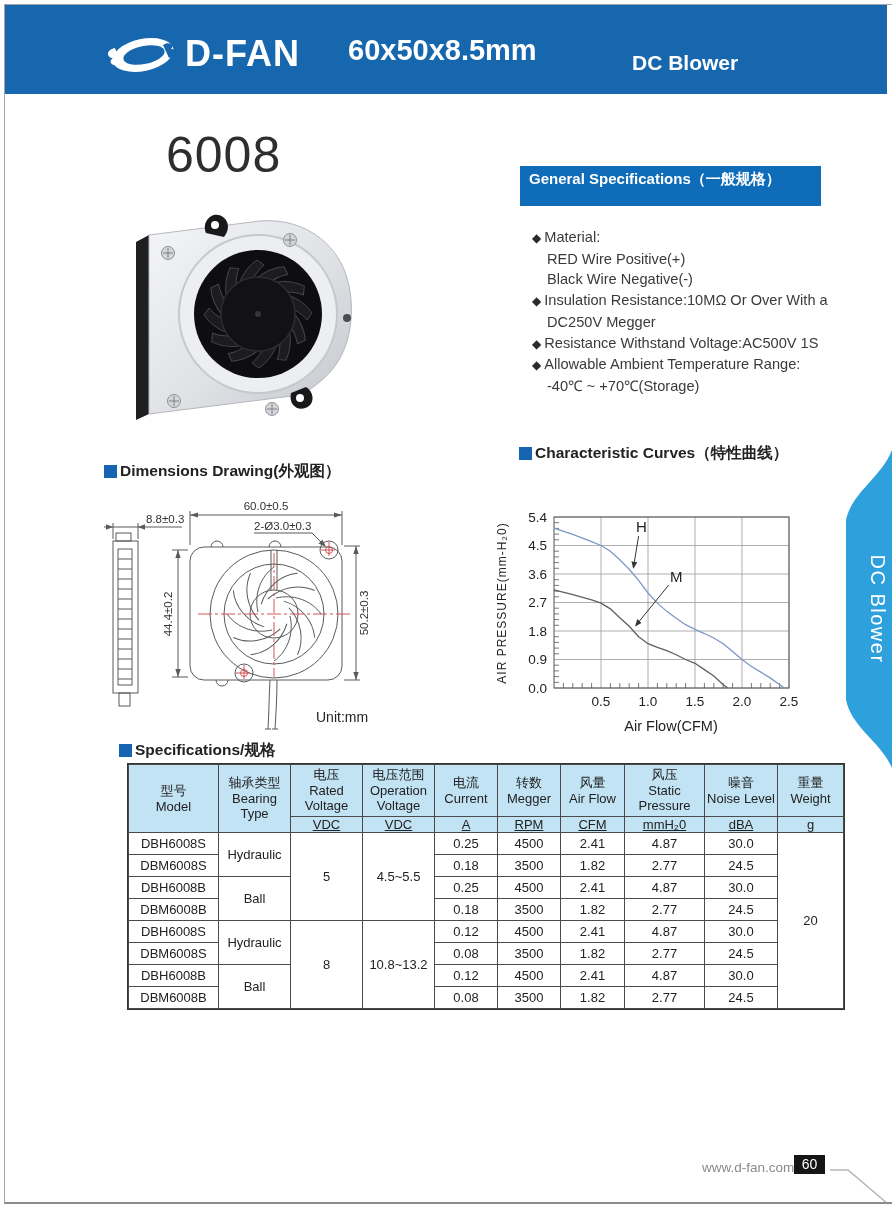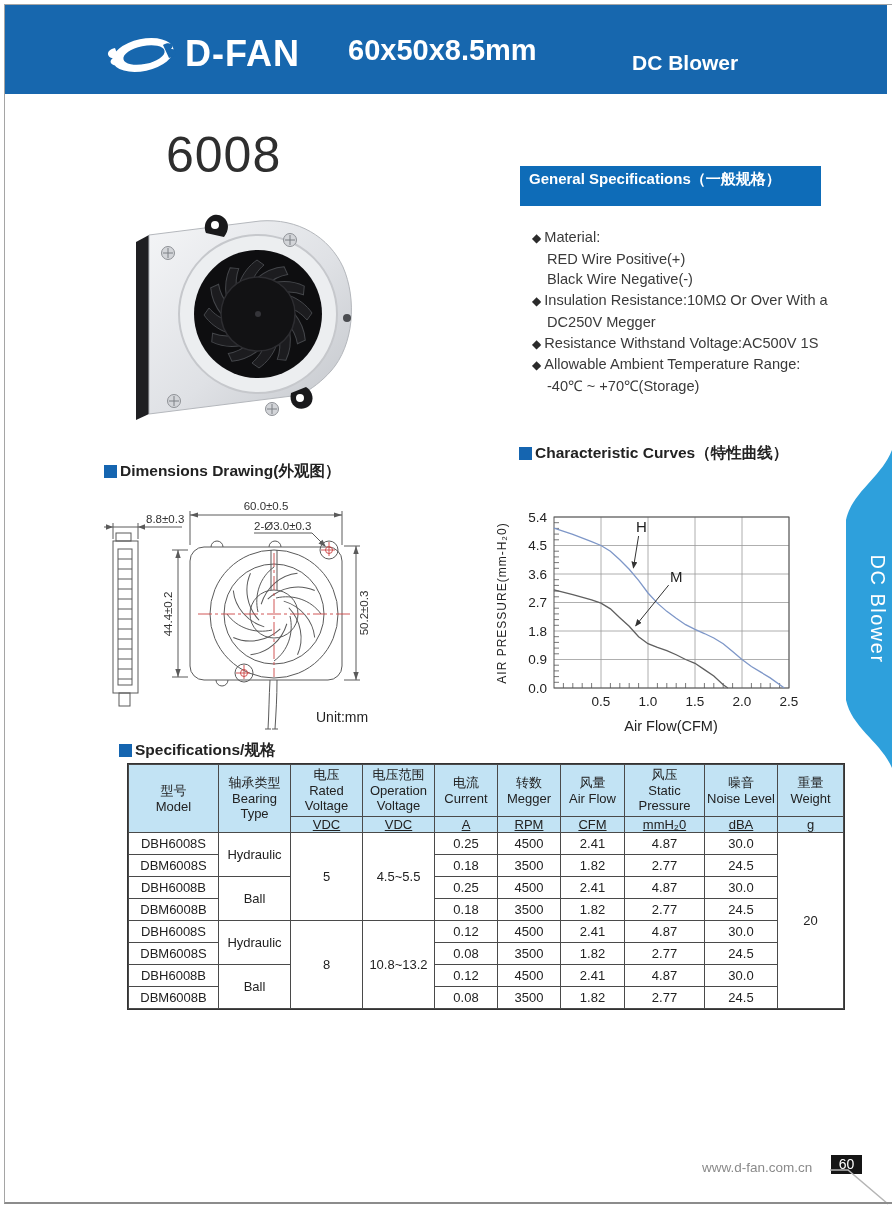--- a/index.html
+++ b/index.html
@@ -42,21 +42,21 @@
               font-size:13px;color:#222;}
   .spec-table th,.spec-table td{border:1px solid #4a4a4a;text-align:center;vertical-align:middle;
               padding:0 2px;font-weight:normal;}
   .spec-table thead th{background:#C2E3F4;}
   .spec-table .hh{height:52px;font-size:13px;line-height:15.5px;}
   .spec-table .uh{height:16px;text-decoration:underline;}
   .spec-table tbody tr{height:22px;}
   .spec-table{outline:1px solid #333;}
   
   .footer-site{position:absolute;left:702px;top:1160px;font-size:13.5px;color:#8a8a8a;}
-  .footer-page{position:absolute;left:831px;top:1155px;width:31px;height:19px;background:#151515;
+  .footer-page{position:absolute;left:794px;top:1155px;width:31px;height:19px;background:#151515;
                color:#fff;font-size:14px;text-align:center;line-height:19px;}
   .footer-line{position:absolute;left:828px;top:1158px;}
 </style>
 </head>
 <body>
 
 <div class="page">
 
   <div class="topbar">
     <svg class="brand-logo" width="78" height="52" viewBox="0 0 78 52">

